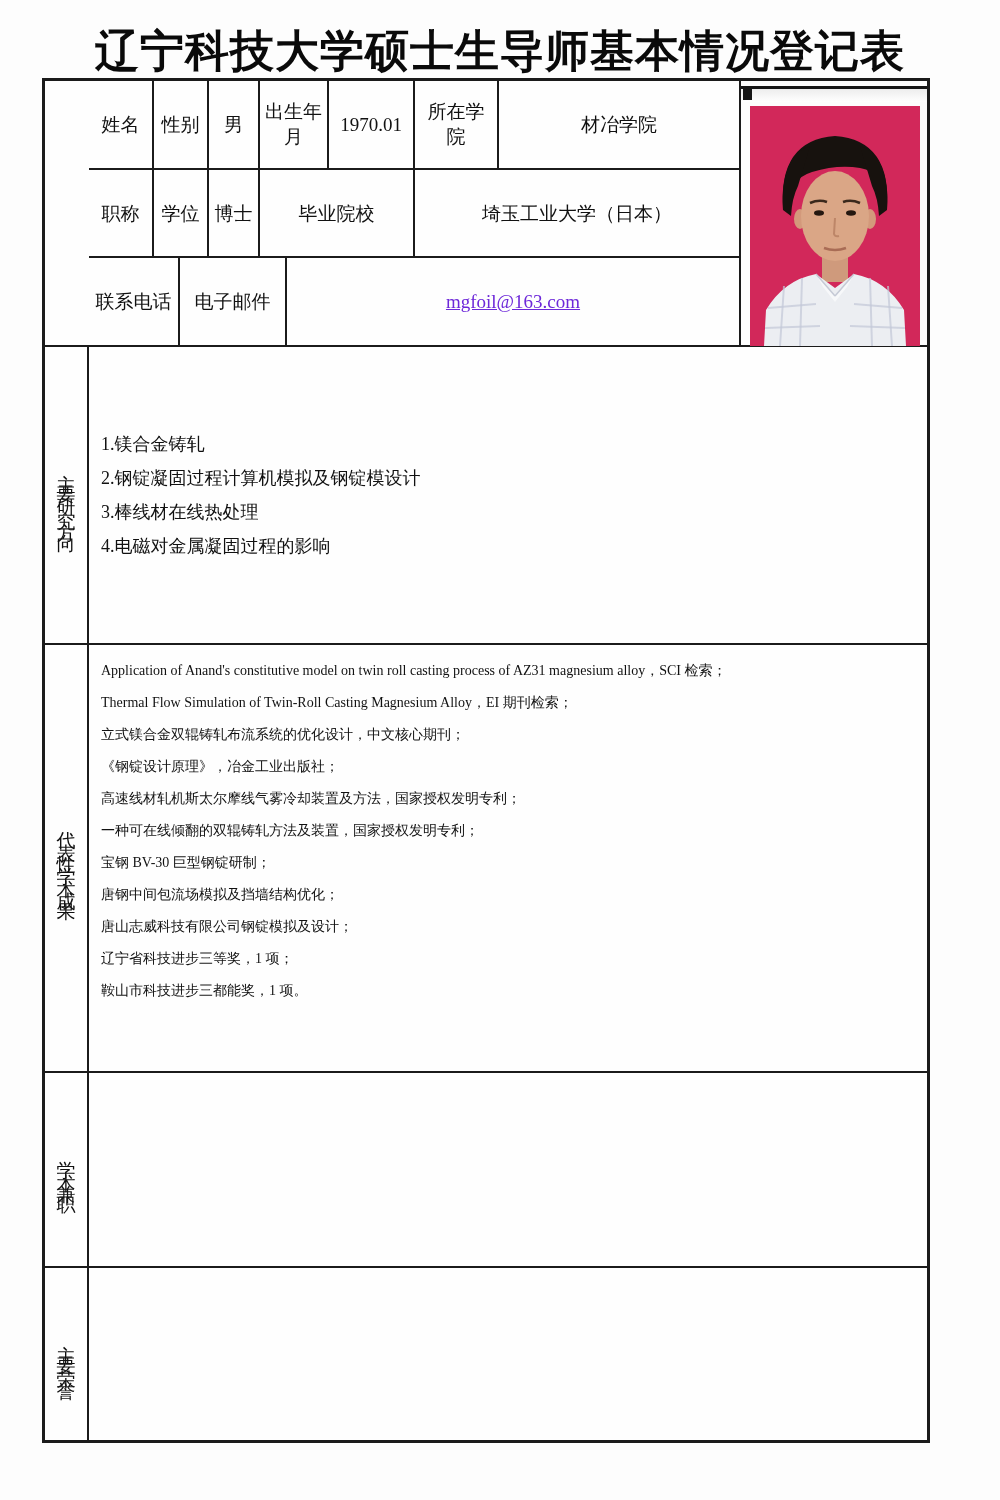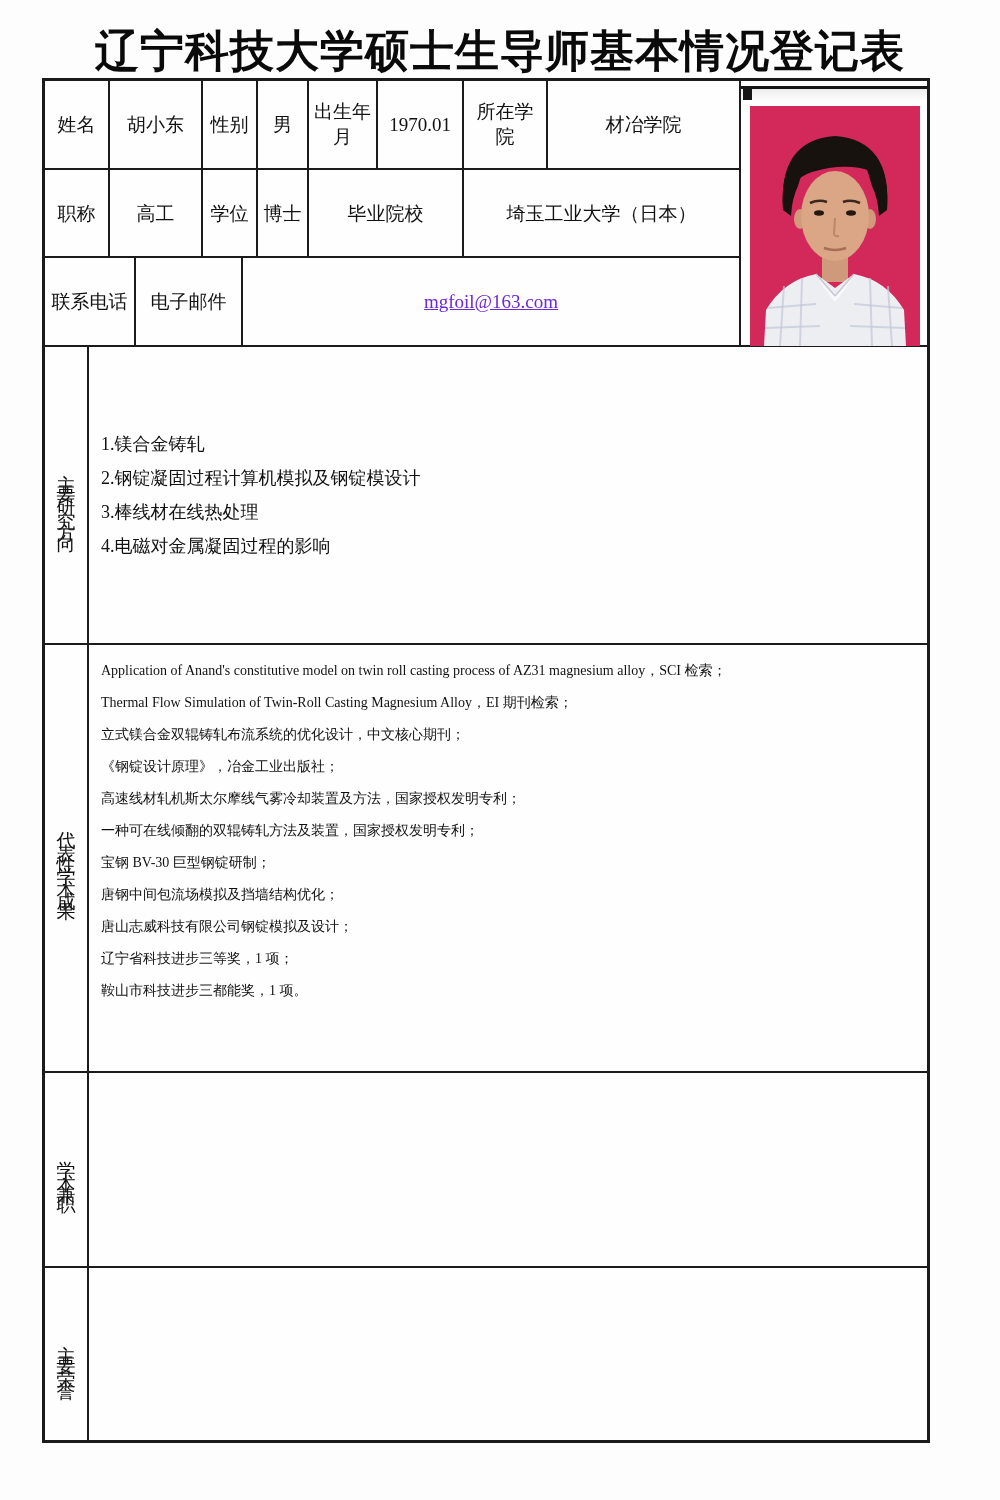--- a/index.html
+++ b/index.html
@@ -21,21 +21,21 @@
   .form-table {
     position:absolute; left:42px; top:78px;
     width:888px; height:1365px;
     border:3px solid #1b1b1b;
     display:flex; flex-direction:column;
     background:#fefefe;
   }
   
   .top-section { display:flex; height:266px; flex:none; border-bottom:2px solid #1b1b1b; }
   .top-left { flex:1; display:flex; flex-direction:column; }
-  .trow { display:flex; flex:1; border-bottom:2px solid #1b1b1b; }
+  .trow { display:flex; flex:1; border-bottom:2px solid #1b1b1b;margin-left:44px; }
   .trow:last-child { border-bottom:none; }
   .cell {
     border-right:2px solid #1b1b1b;
     display:flex; align-items:center; justify-content:center;
     text-align:center; font-size:19px; line-height:25px;
     padding:0 4px; flex:none;
   }
   .cell.grow { flex:1; }
   .w65{width:65px} .w93{width:93px} .w71{width:55px} .w51{width:51px}
   .w69{width:69px} .w86{width:86px} .w84{width:84px} .w155{width:155px}
@@ -78,32 +78,30 @@
 
   <div class="page-title">辽宁科技大学硕士生导师基本情况登记表</div>
 
   <div class="form-table">
 
     <div class="top-section">
       <div class="top-left">
 
         <div class="trow">
           <div class="cell w65">姓名</div>
-          <div class="cell w93">胡小东</div>
           <div class="cell w71">性别</div>
           <div class="cell w51">男</div>
           <div class="cell w69">出生年月</div>
           <div class="cell w86">1970.01</div>
           <div class="cell w84">所在学院</div>
           <div class="cell grow">材冶学院</div>
         </div>
 
         <div class="trow">
           <div class="cell w65">职称</div>
-          <div class="cell w93">高工</div>
           <div class="cell w71">学位</div>
           <div class="cell w51">博士</div>
           <div class="cell w155">毕业院校</div>
           <div class="cell grow">埼玉工业大学（日本）</div>
         </div>
 
         <div class="trow">
           <div class="cell w91">联系电话</div>
           <div class="cell w107">电子邮件</div>
           <div class="cell grow">

